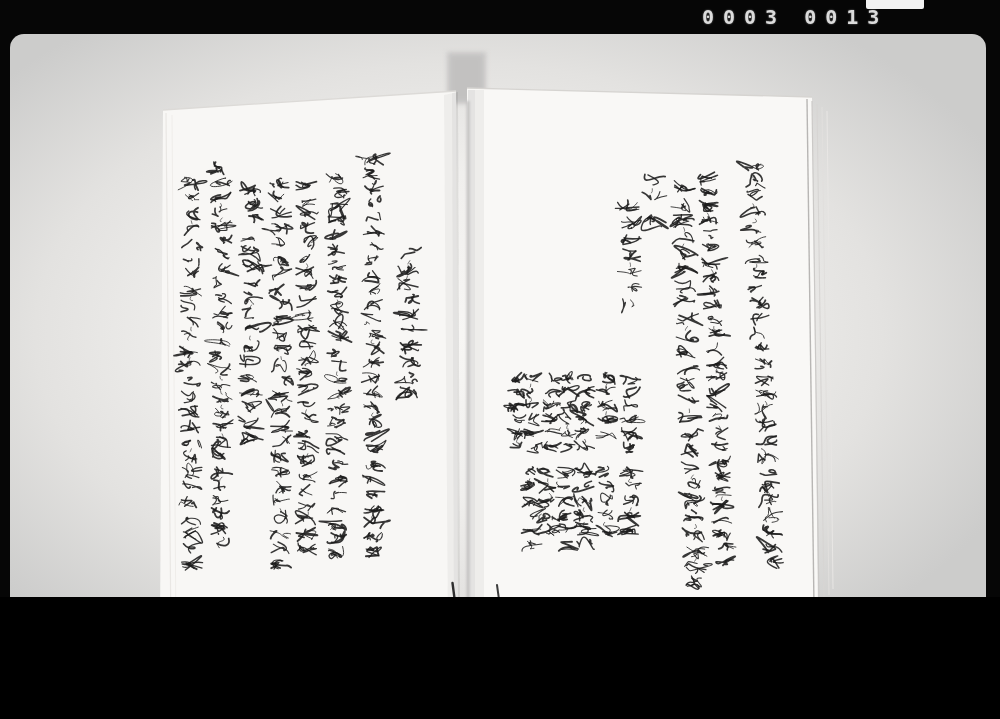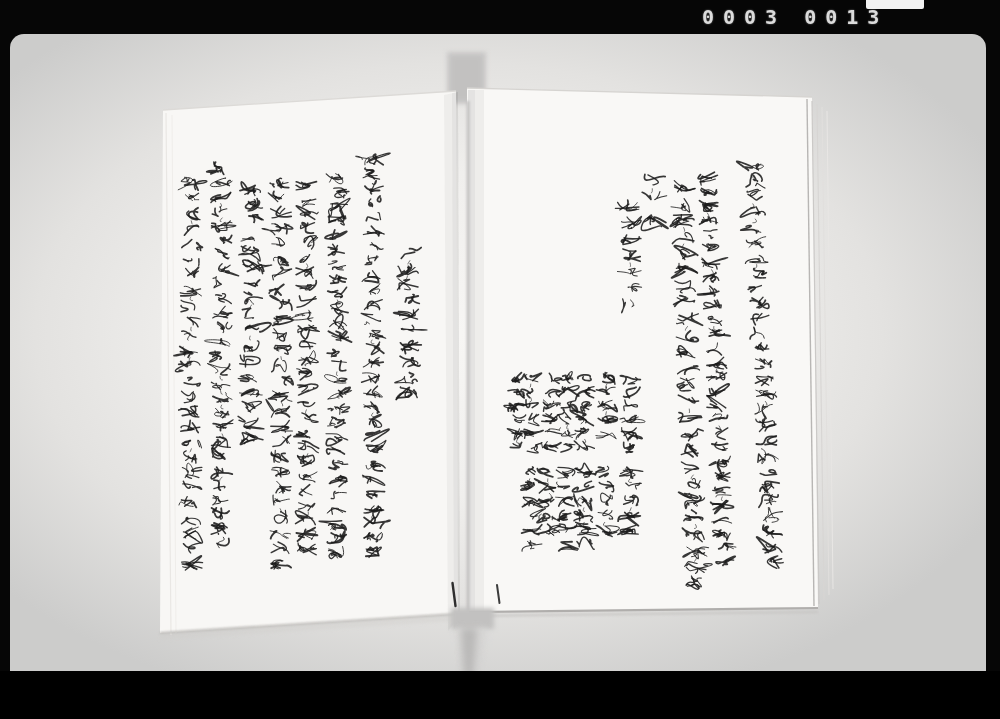--- a/index.html
+++ b/index.html
@@ -1,16 +1,16 @@
 <!DOCTYPE html>
 <html><head>
 <meta charset="utf-8">
 <style>
   html,body{margin:0;padding:0;background:#000;}
-  #stage{position:relative;width:1000px;height:671px;background:#060606;overflow:hidden;
+  #stage{position:relative;width:1000px;height:597px;background:#060606;overflow:hidden;
          font-family:"DejaVu Sans","Liberation Sans",sans-serif;}
   #scanbed{position:absolute;left:10px;top:34px;width:976px;height:667px;border-radius:14px;
            background:radial-gradient(ellipse 62% 58% at 46% 45%, #f7f6f4 0%, #f0efed 42%, #e3e2e0 70%, #cccccb 100%);}
   #bookart{position:absolute;left:0;top:0;width:1000px;height:719px;}
   #counter{position:absolute;left:702px;top:5px;color:#dcdcdc;
            font-family:"DejaVu Sans Mono","Liberation Mono",monospace;
            font-size:20px;font-weight:bold;letter-spacing:9px;
            text-shadow:0 0 2px rgba(255,255,255,.45);white-space:nowrap;}
   #counter .grp{margin-right:18px;}
   #marker{position:absolute;left:866px;top:0;width:58px;height:9px;background:#f2f2f2;

